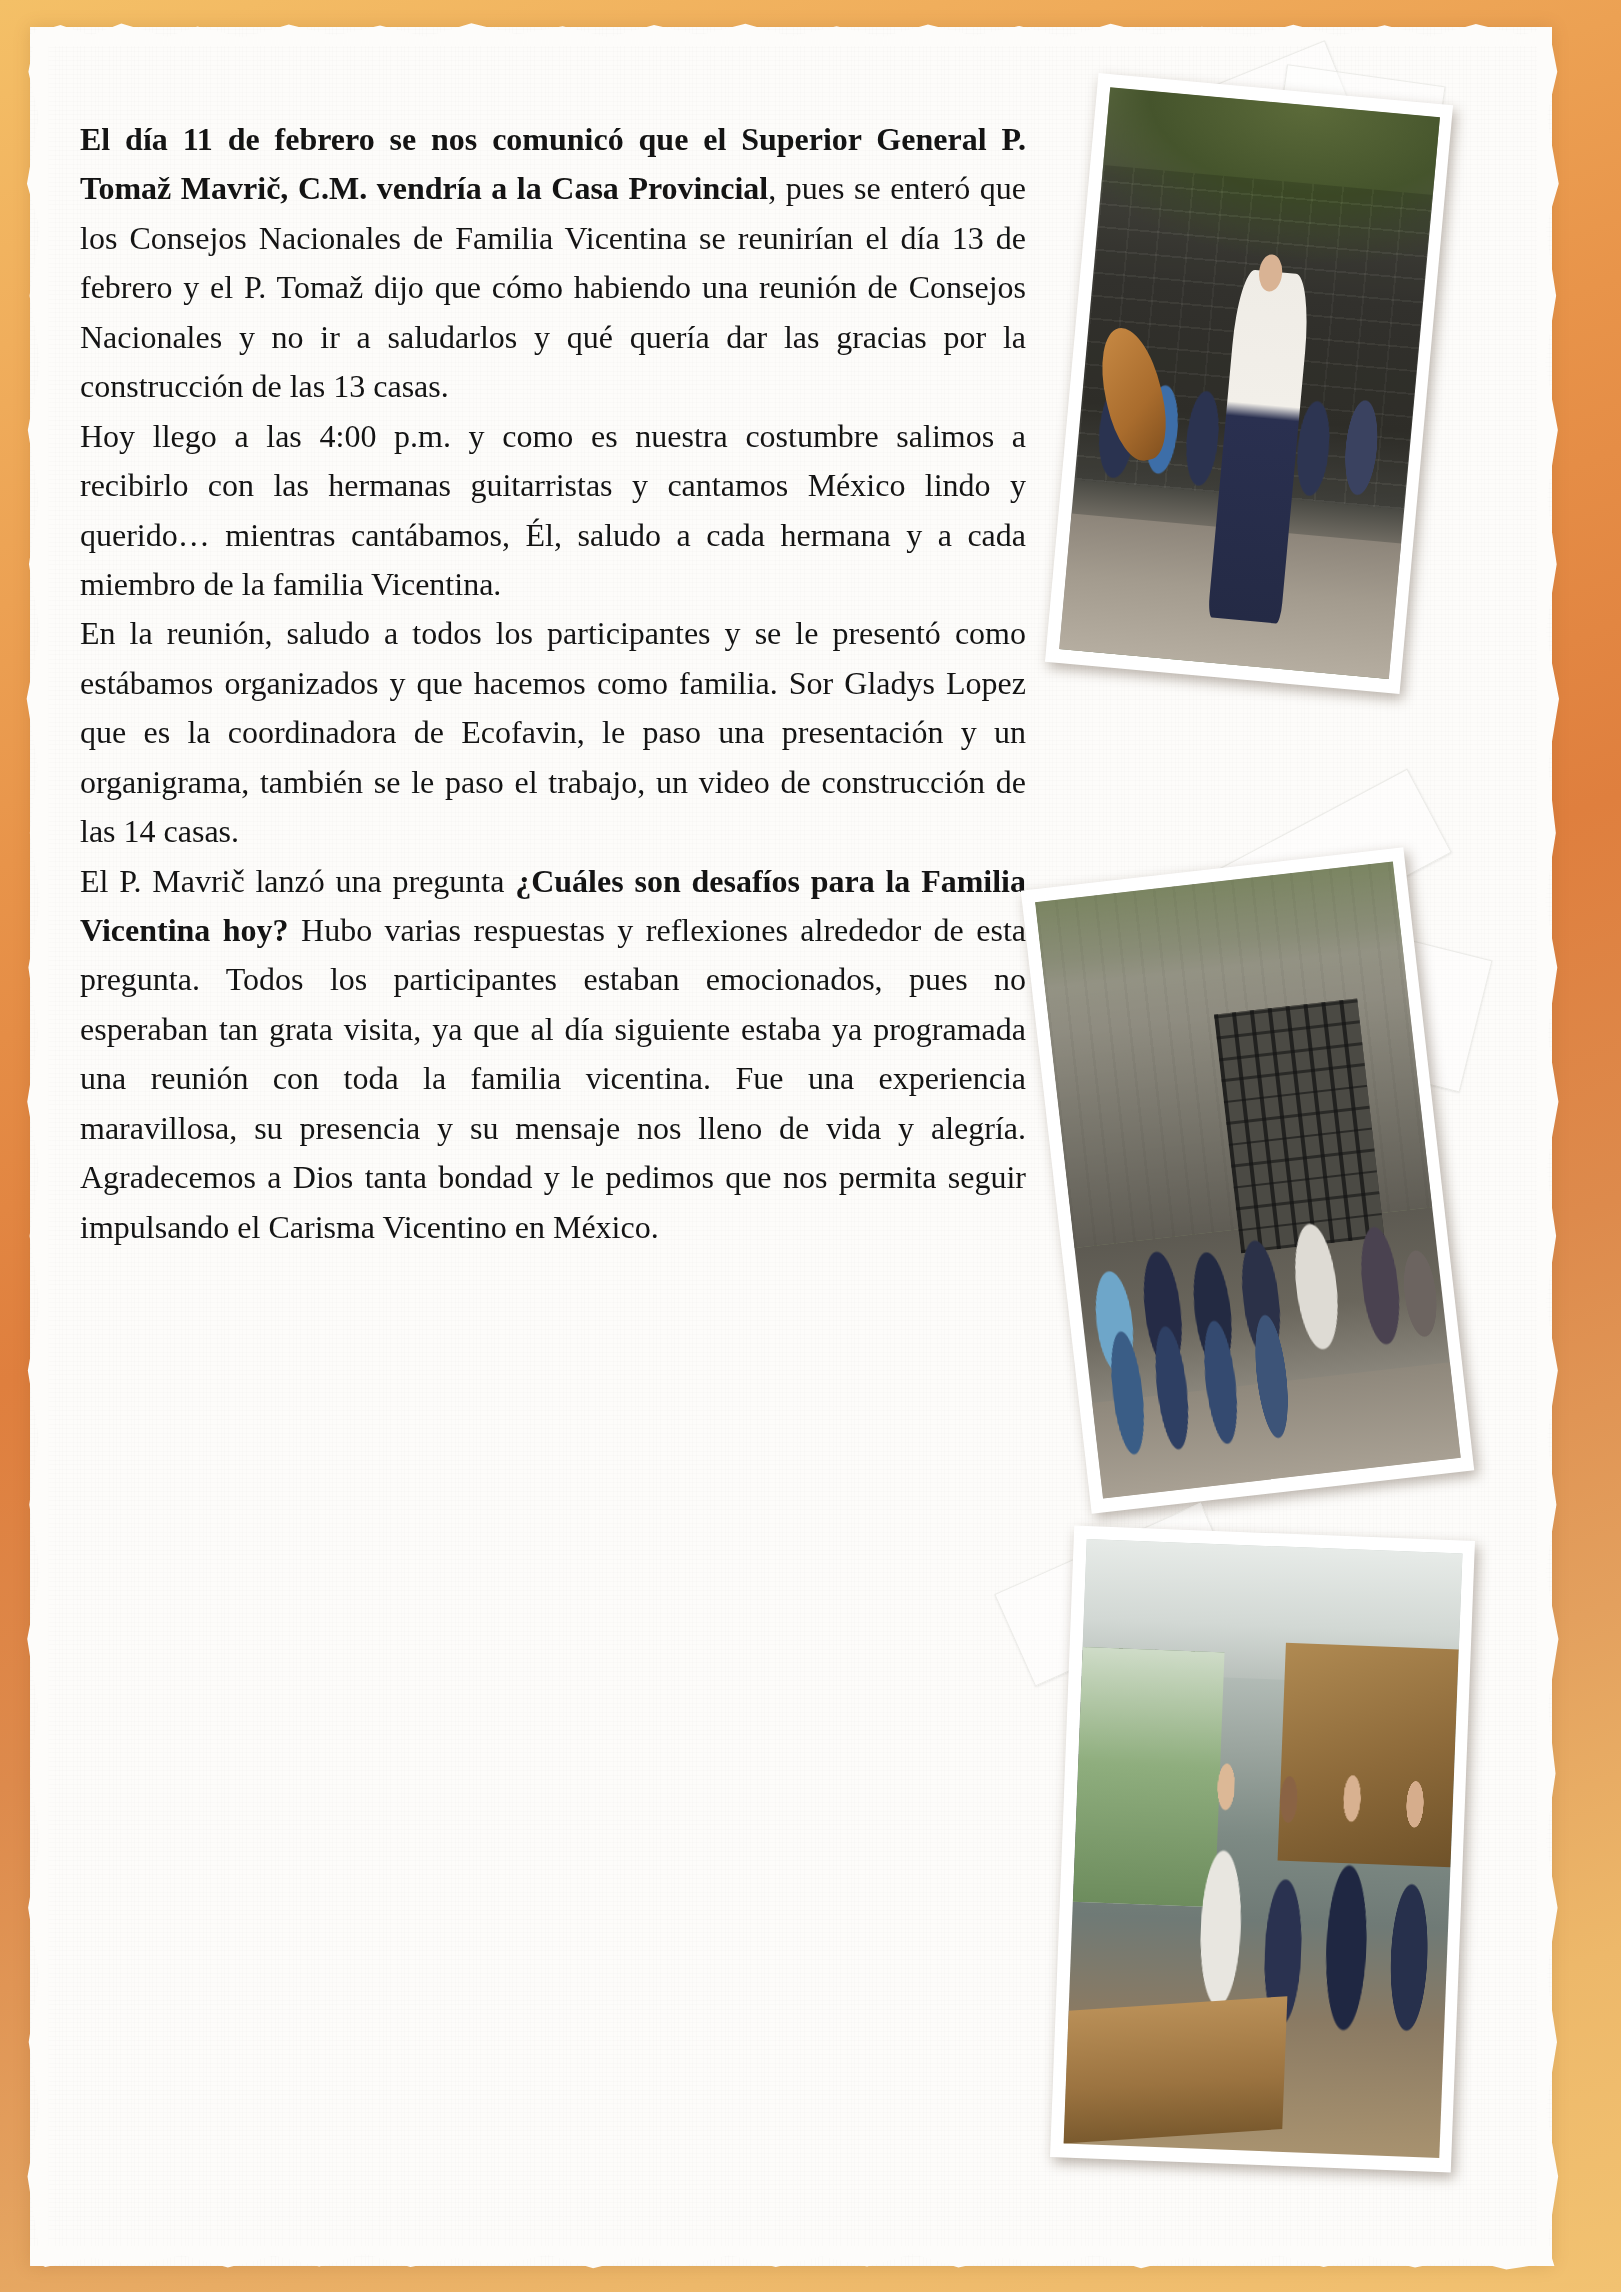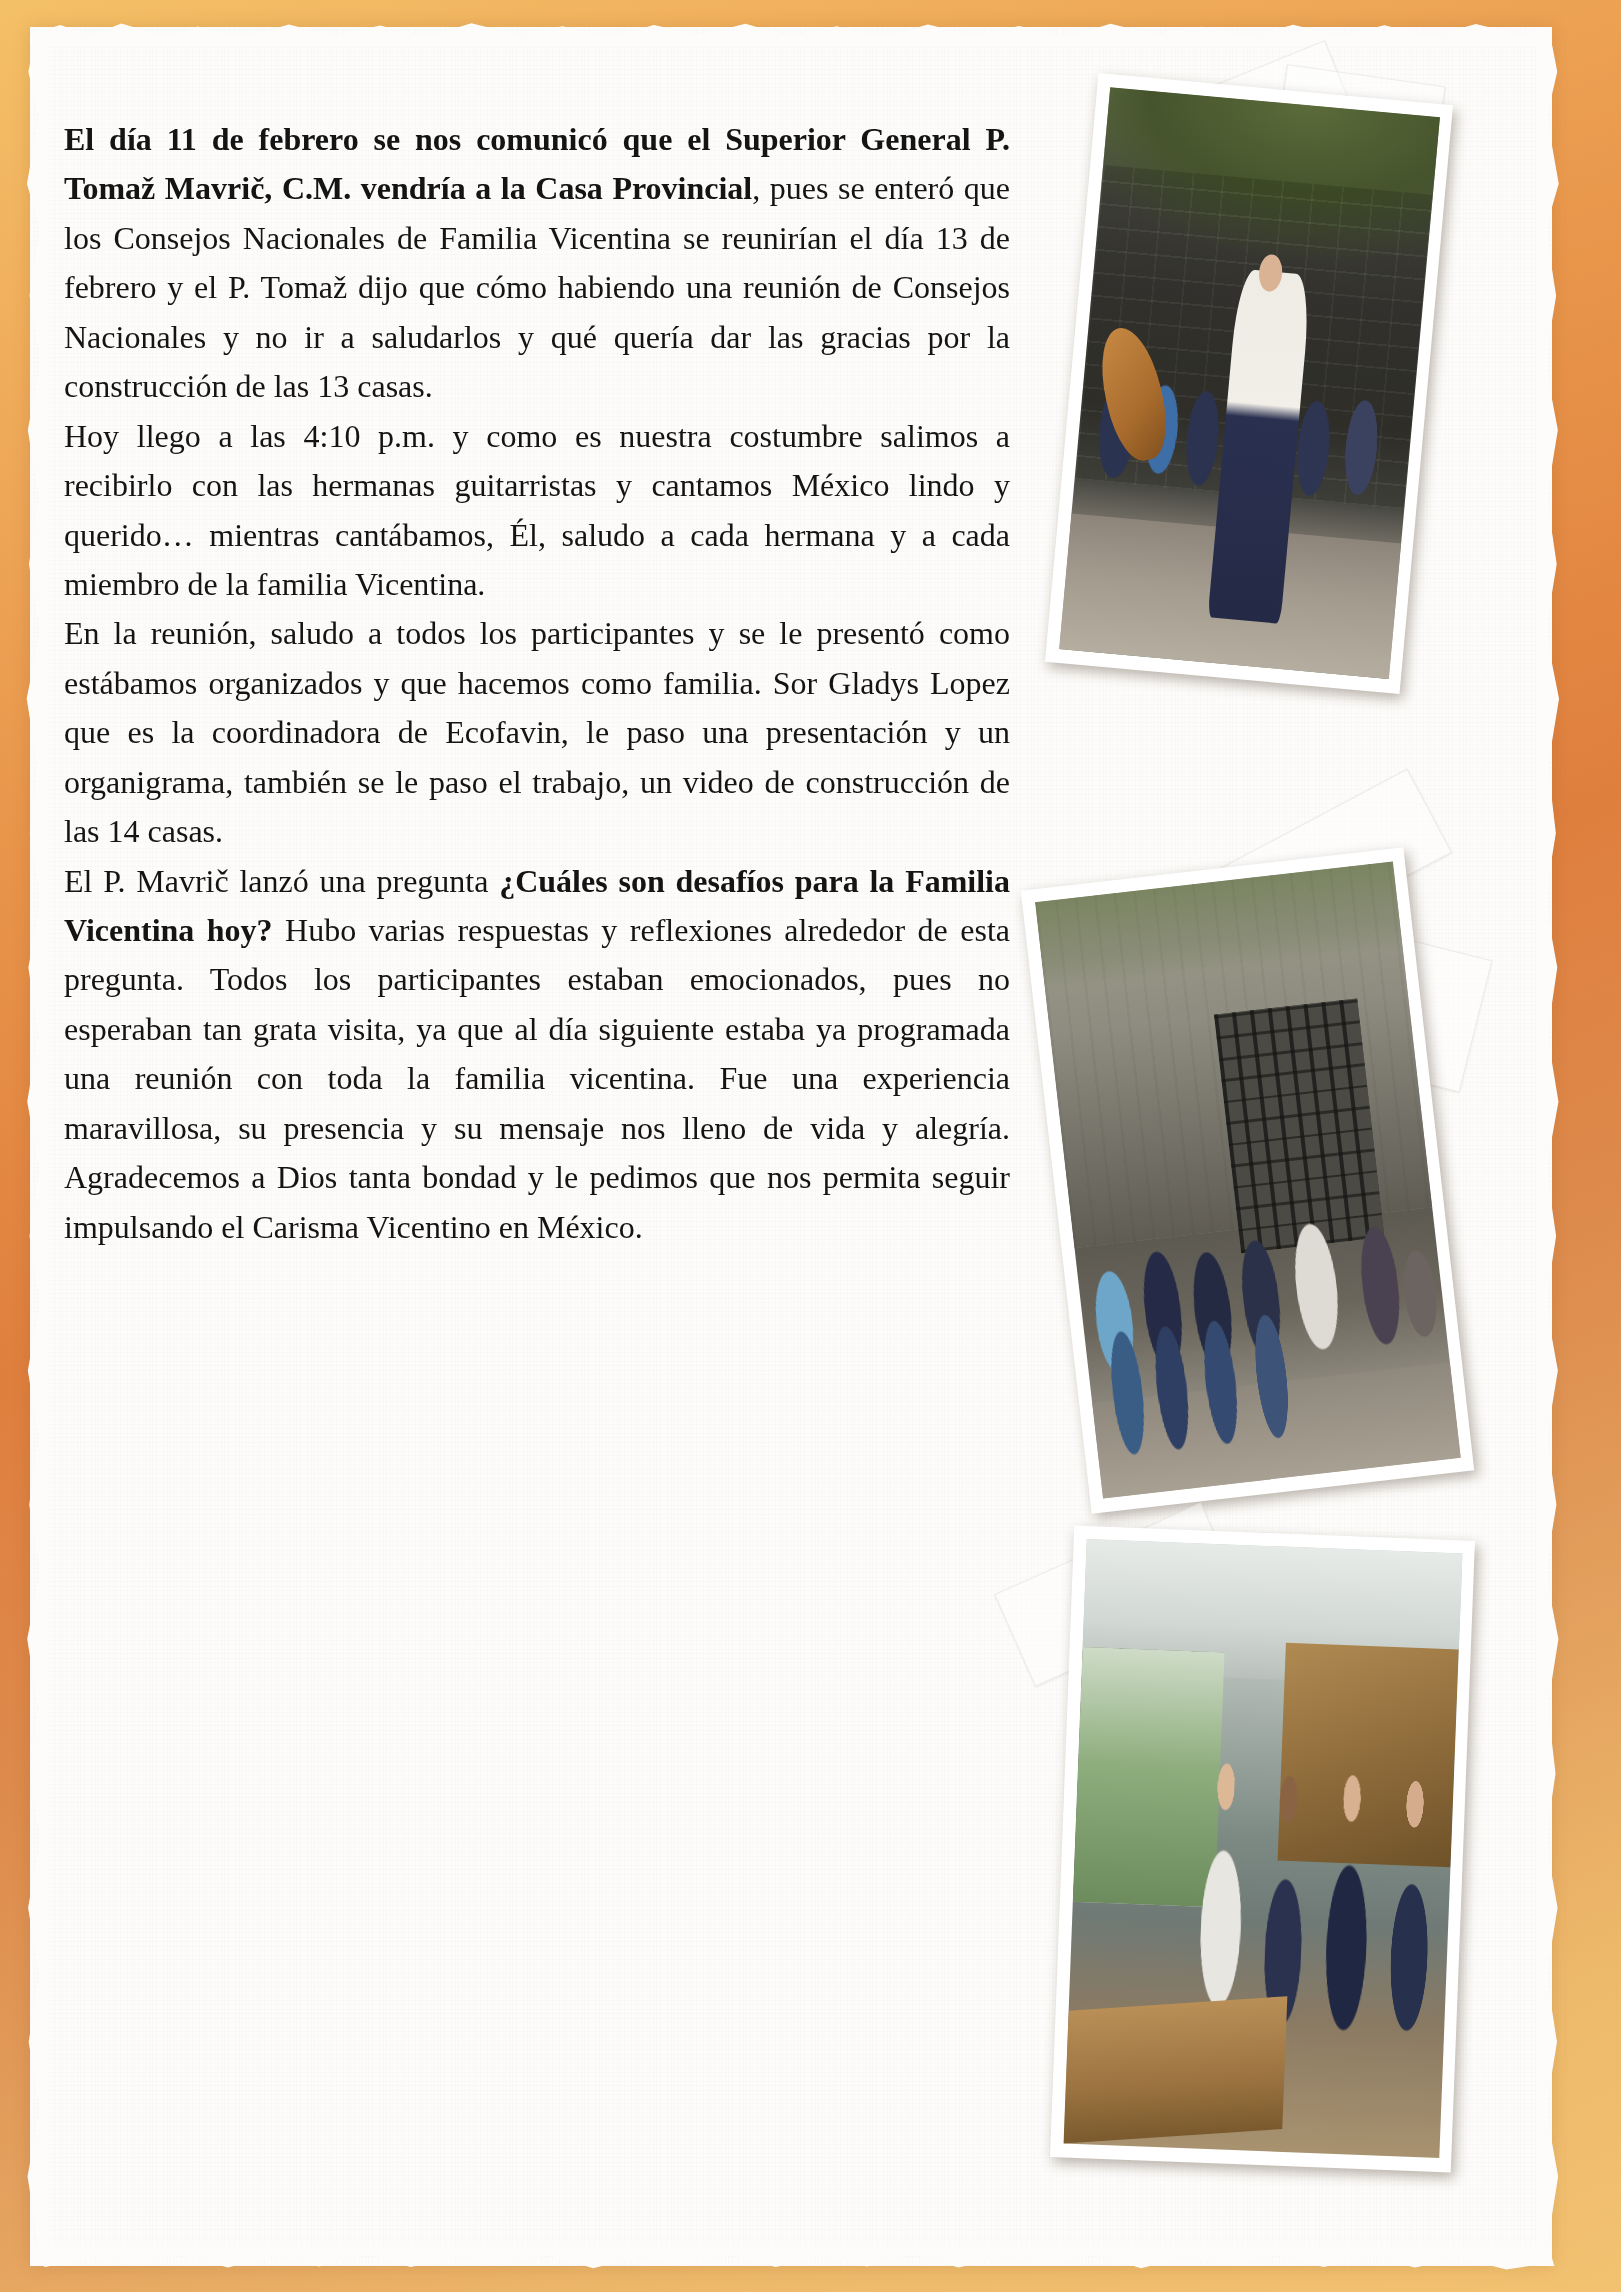--- a/index.html
+++ b/index.html
@@ -86,21 +86,21 @@
     clip-path: polygon(40% 0%, 70% 2%, 34% 4%, 75% 7%, 30% 9%, 66% 12%, 28% 15%, 72% 18%,
       34% 21%, 68% 24%, 30% 27%, 76% 30%, 38% 33%, 65% 36%, 28% 39%, 70% 42%, 36% 45%,
       74% 48%, 32% 51%, 66% 54%, 30% 57%, 72% 60%, 34% 63%, 67% 66%, 29% 69%, 74% 72%,
       37% 75%, 64% 78%, 30% 81%, 71% 84%, 33% 87%, 69% 90%, 31% 93%, 73% 96%, 36% 99%, 60% 100%,
       0% 100%, 0% 0%);
   }
 
   
   .text-col {
     position: absolute;
-    left: 64px;
+    left: 80px;
     top: 115px;
     width: 946px;
     font-size: 32px;
     line-height: 1.545;
     color: #141414;
     text-align: justify;
     text-justify: inter-word;
     hyphens: none;
   }
   .text-col p {
@@ -279,21 +279,21 @@
   <div class="sheet"></div>
   <div class="torn torn-top"></div>
   <div class="torn torn-bottom"></div>
   <div class="torn torn-left"></div>
   <div class="torn torn-right"></div>
 
   <div class="text-col">
     <p>
       <b>El día 11 de febrero se nos comunicó que el Superior General P. Tomaž Mavrič, C.M.  vendría a la Casa Provincial</b><span>, pues se enteró que los Consejos Nacionales de Familia Vicentina se reunirían el día 13 de febrero y el P. Tomaž  dijo que cómo habiendo una reunión de Consejos Nacionales y no ir a saludarlos y qué quería dar las gracias por la construcción de las 13 casas.</span>
     </p>
-    <p>Hoy llego a las 4:10 p.m. y como es nuestra costumbre salimos a recibirlo con las hermanas guitarristas y cantamos México lindo y querido… mientras cantábamos, Él, saludo a cada hermana y a cada miembro de la familia Vicentina.</p>
+    <p>Hoy llego a las 4:00 p.m. y como es nuestra costumbre salimos a recibirlo con las hermanas guitarristas y cantamos México lindo y querido… mientras cantábamos, Él, saludo a cada hermana y a cada miembro de la familia Vicentina.</p>
     <p>En la reunión, saludo a todos los participantes y se le presentó como estábamos organizados y que hacemos como familia. Sor Gladys Lopez que es la coordinadora de   Ecofavin, le paso una presentación y un organigrama, también se le paso el trabajo, un video de construcción de las 14 casas.</p>
     <p>
       <span>El P. Mavrič  lanzó una pregunta </span><b>¿Cuáles son desafíos para la Familia Vicentina hoy?</b><span> Hubo varias respuestas y reflexiones alrededor de esta pregunta. Todos los participantes estaban emocionados, pues no esperaban tan grata visita, ya que al día siguiente estaba ya programada una reunión con toda la familia vicentina.  Fue una experiencia maravillosa, su presencia y su mensaje nos lleno de vida y alegría. Agradecemos a Dios tanta bondad y le pedimos que nos permita seguir impulsando el Carisma Vicentino en México.</span>
     </p>
   </div>
 
   <div class="tape" style="left:1136px; top:77px; width:211px; height:86px; transform: rotate(-22deg);"></div>
   <div class="tape" style="left:1281px; top:75px; width:158px; height:75px; transform: rotate(8deg);"></div>
 
   <div class="photo" id="photo1">

